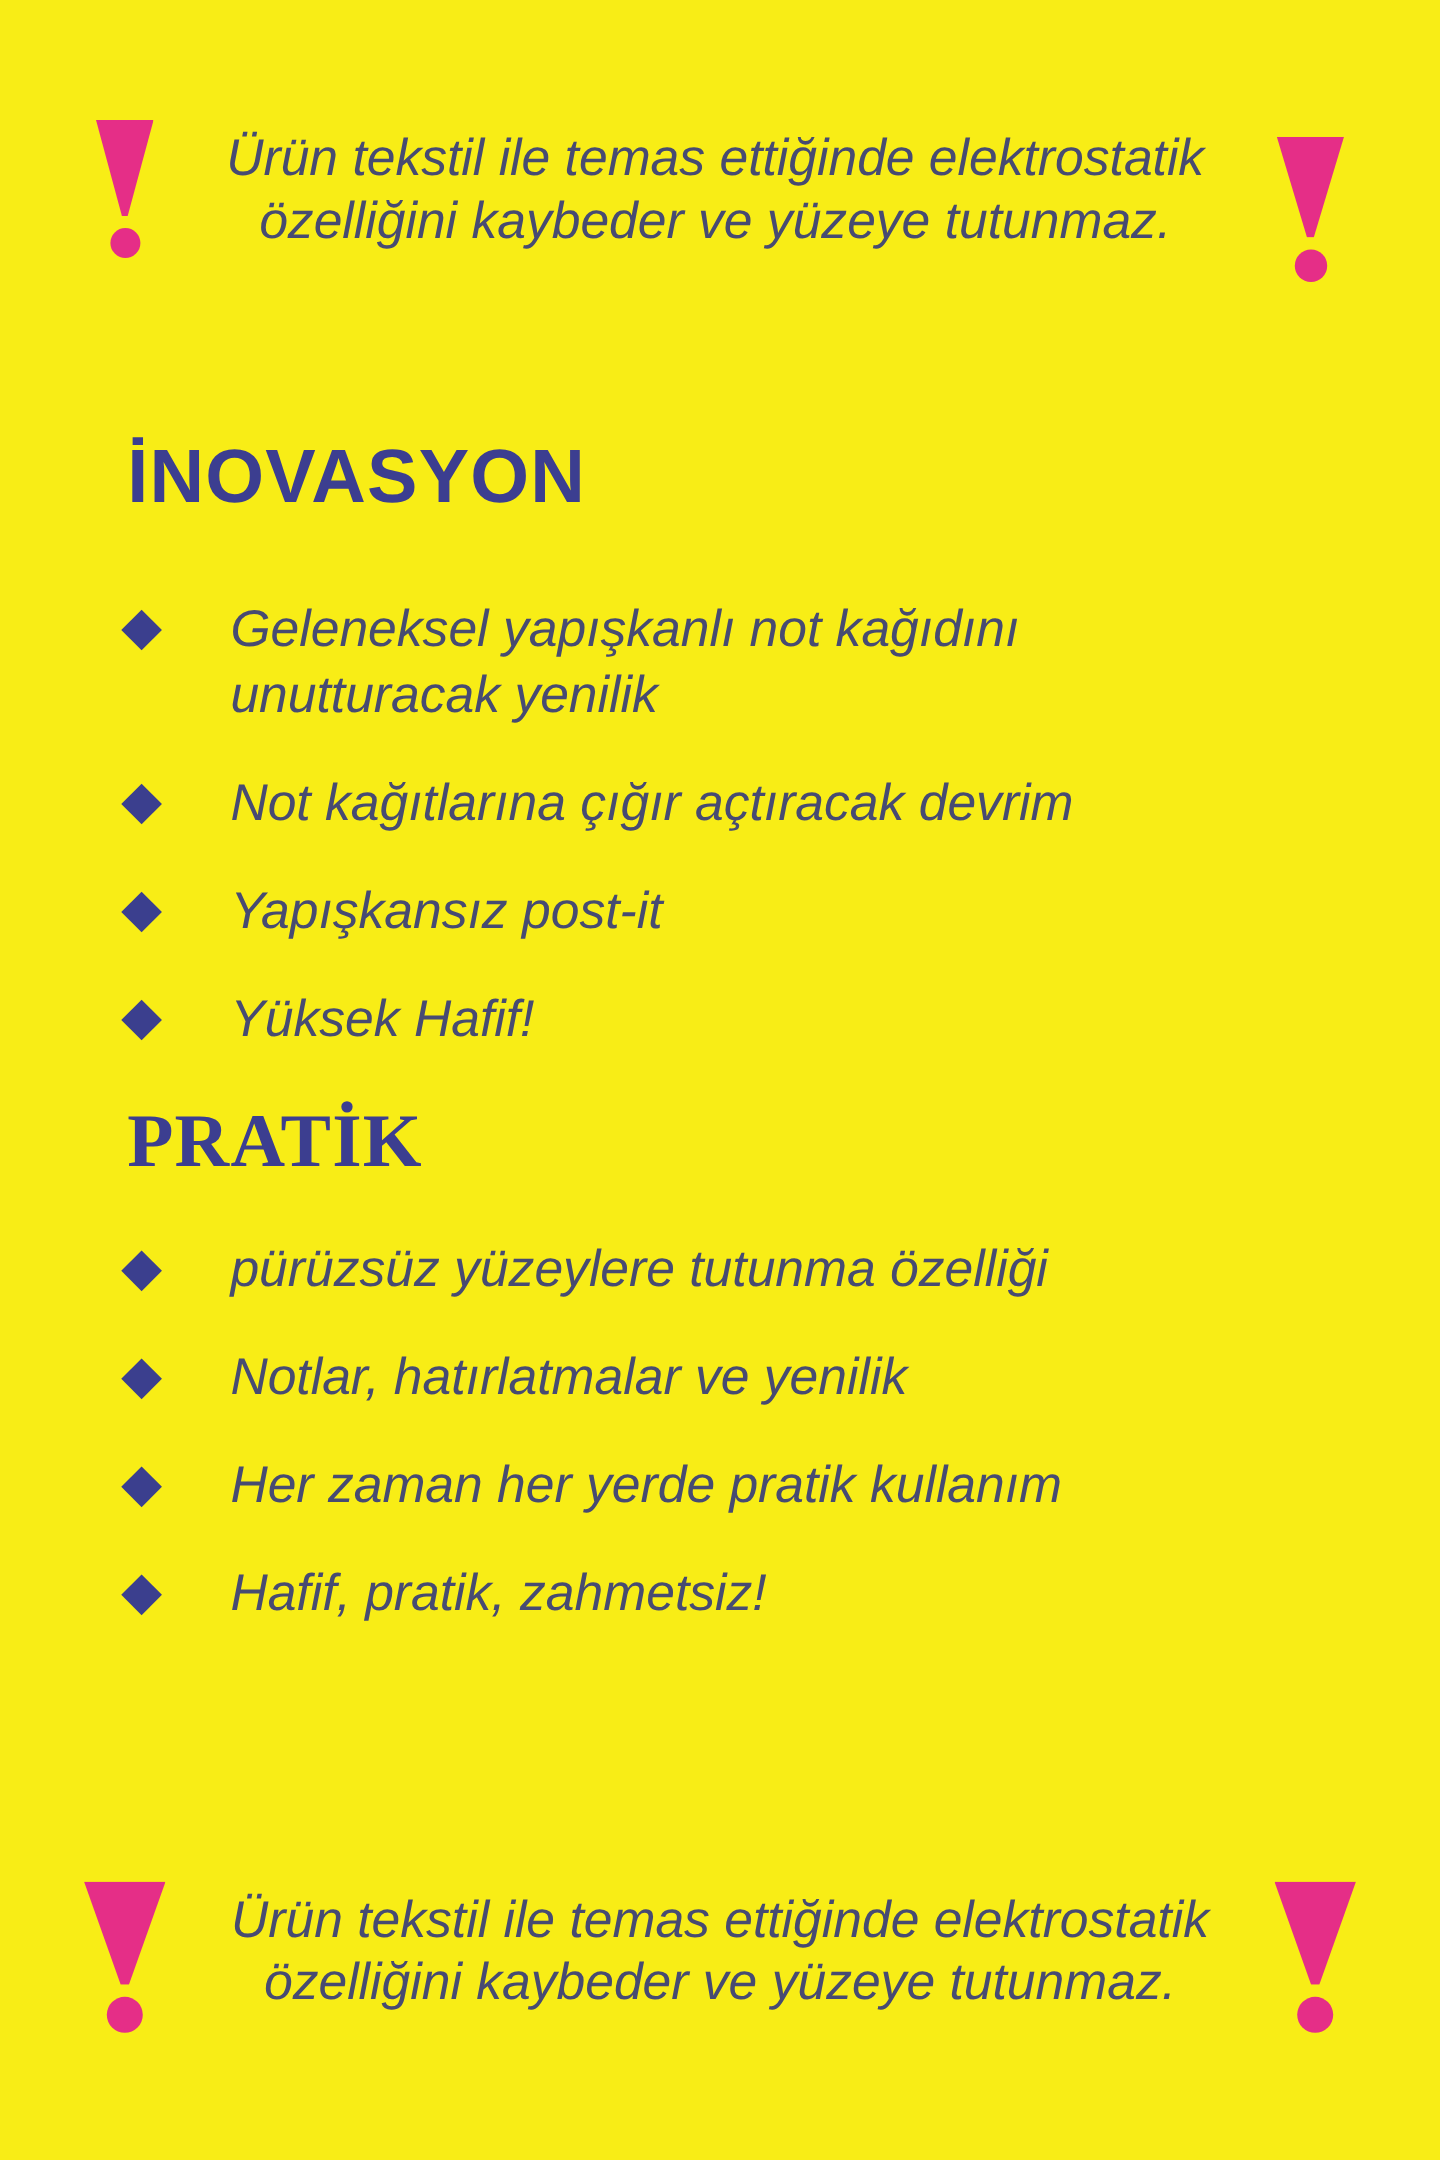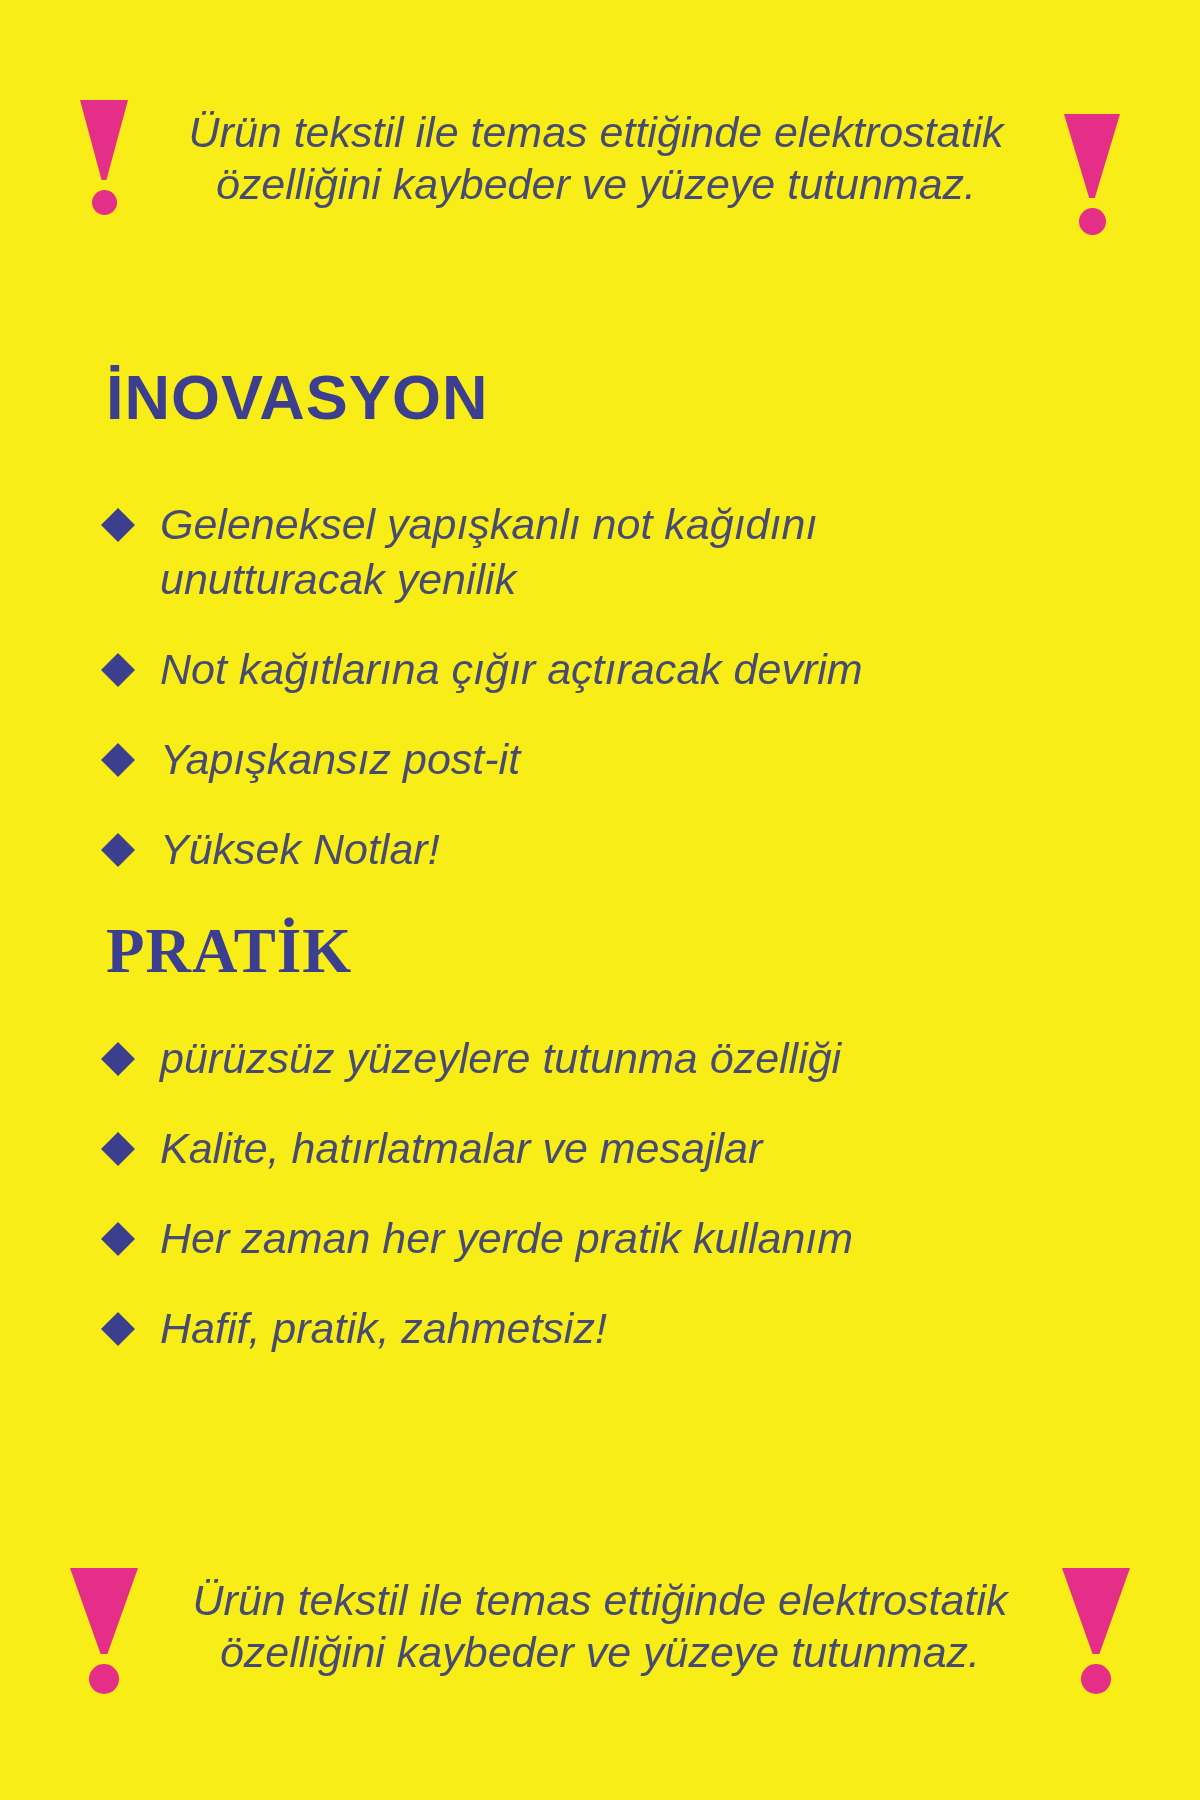--- a/index.html
+++ b/index.html
@@ -58,20 +58,21 @@
   }
   .heading.second { margin-top:28px; margin-bottom:40px;font-family:Liberation Serif, serif; }
   .feature-list { list-style:none; margin:0; padding:0; }
   .feature-list li {
     display:flex; align-items:flex-start;
     margin-bottom:35px;
     font-style:italic;
     font-size:43px;
     line-height:1.28;
     color:#474B72;
+    gap:32px;
   }
   .diamond {
     flex:0 0 auto;
     width:24px; height:24px;
     margin:16px 30px 0 0;
     background:#3B3F8E;
     transform:rotate(45deg);
   }
   .feature-list .txt span { display:block; }
 </style>
@@ -117,39 +118,39 @@
       <li>
         <span class="diamond"></span>
         <span class="txt">
           <span>Yapışkansız post-it</span>
           <span></span>
         </span>
       </li>
       <li>
         <span class="diamond"></span>
         <span class="txt">
-          <span>Yüksek Notlar!</span>
+          <span>Yüksek Hafif!</span>
           <span></span>
         </span>
       </li>
     </ul>
 
     <h1 class="heading second">PRATİK</h1>
 
     <ul class="feature-list">
       <li>
         <span class="diamond"></span>
         <span class="txt">
           <span>pürüzsüz yüzeylere tutunma özelliği</span>
         </span>
       </li>
       <li>
         <span class="diamond"></span>
         <span class="txt">
-          <span>Kalite, hatırlatmalar ve mesajlar</span>
+          <span>Notlar, hatırlatmalar ve yenilik</span>
         </span>
       </li>
       <li>
         <span class="diamond"></span>
         <span class="txt">
           <span>Her zaman her yerde pratik kullanım</span>
           <span></span>
         </span>
       </li>
       <li>

